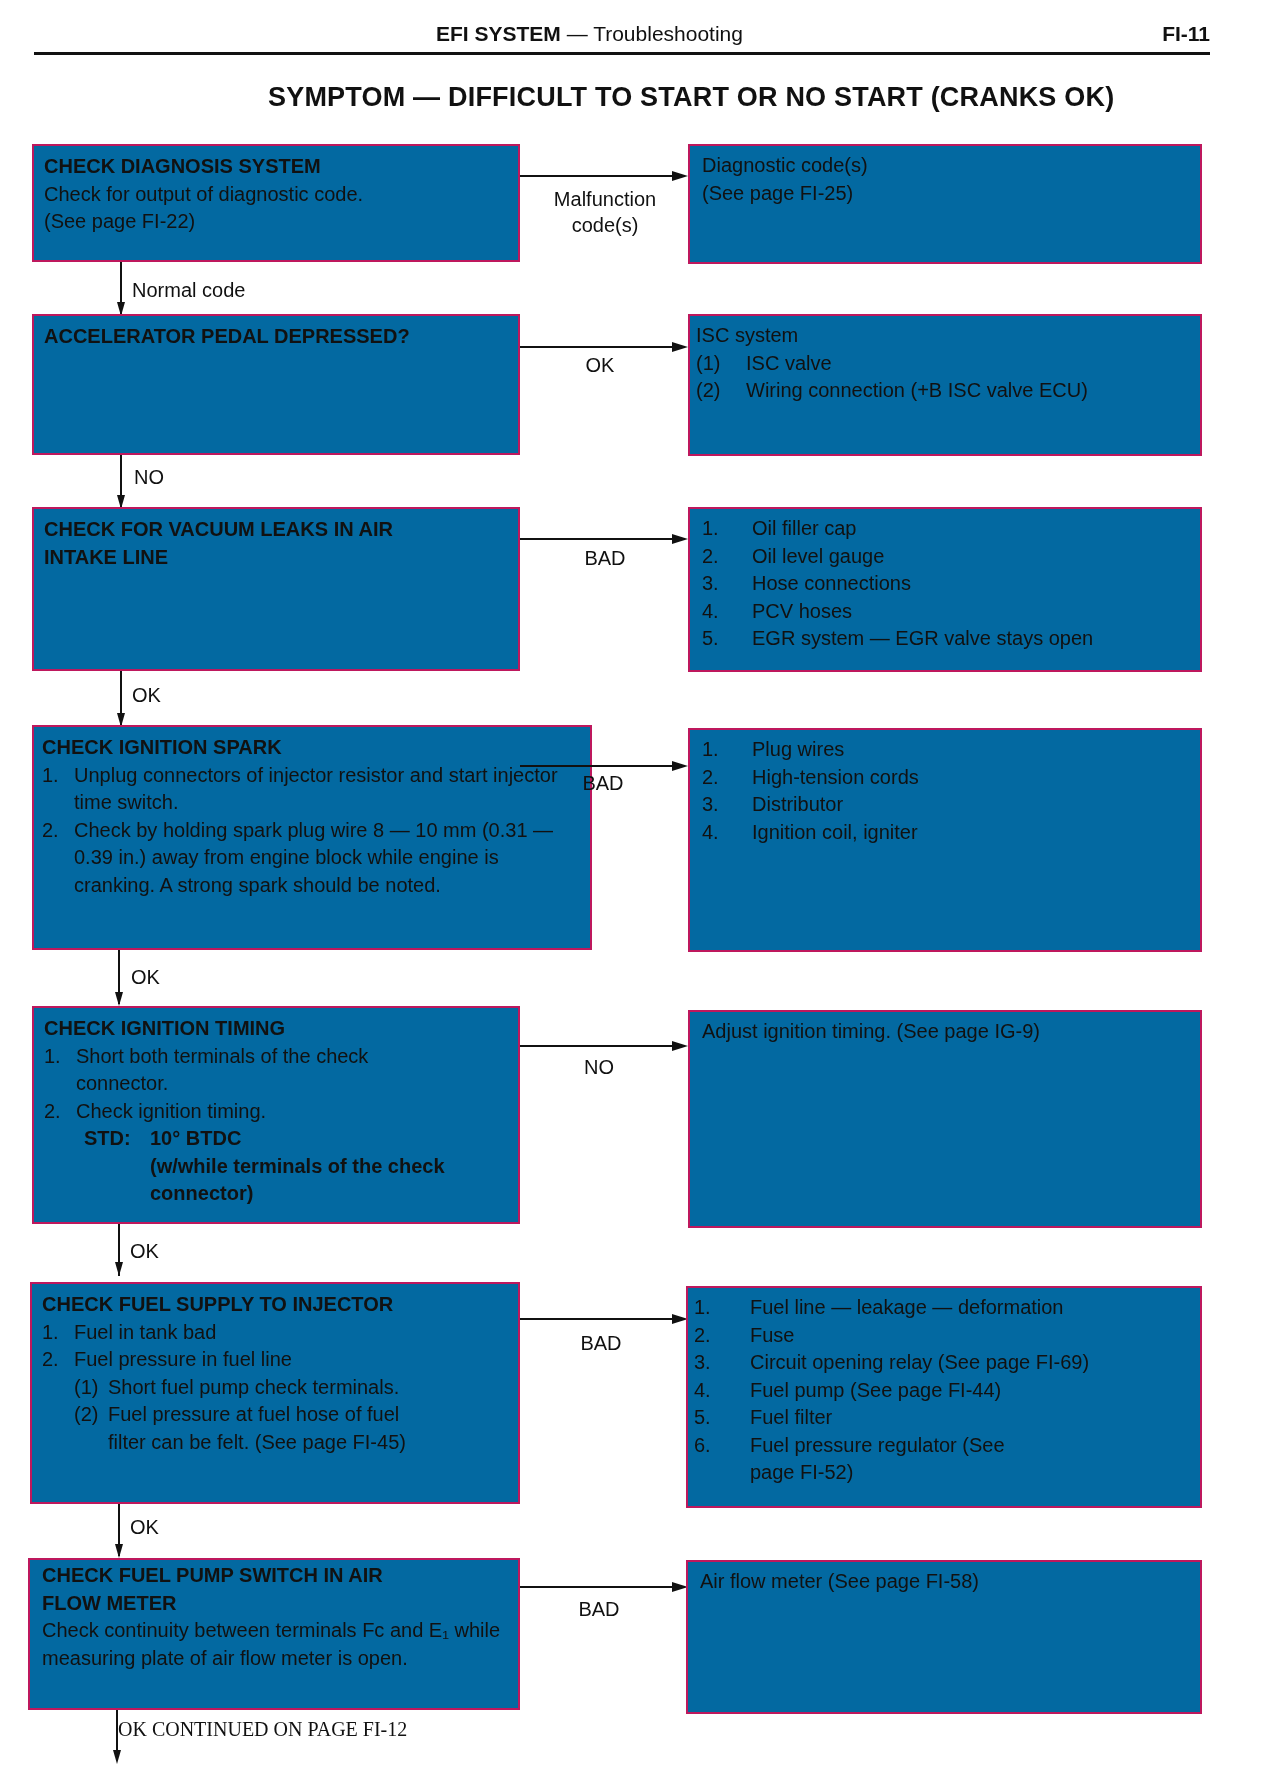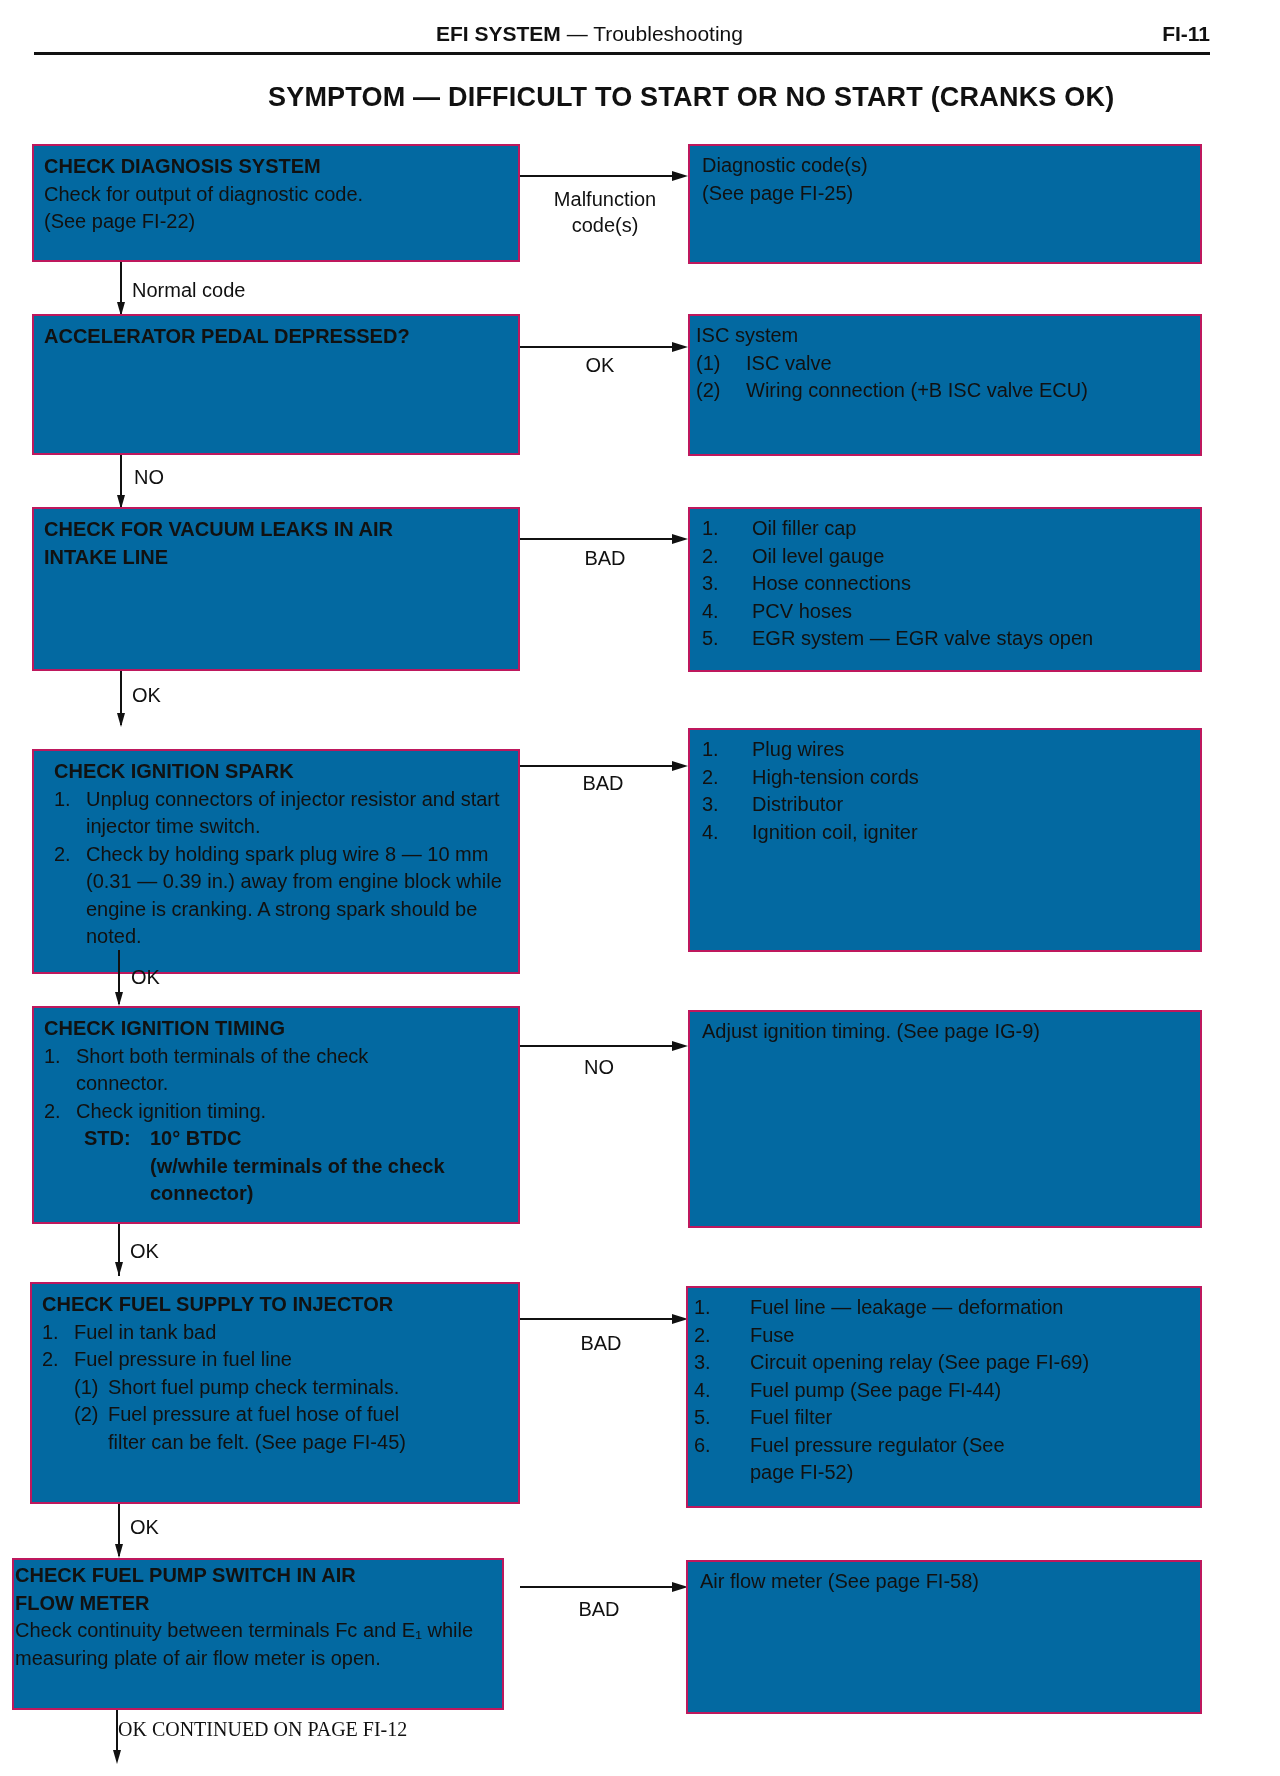--- a/index.html
+++ b/index.html
@@ -115,21 +115,21 @@
     </div>
   <div class="ritem">
       <span class="n">5.</span>
       <span class="t">EGR system — EGR valve stays open</span>
     </div>
 </div>
 <div class="vline" style="left:120px; top:671px; height:54px;"></div>
 <div class="arrow-d" style="left:117px; top:713px;"></div>
 <div class="vlabel" style="left:132px; top:684px;">OK</div>
 
-<div class="box lbox" style="left:32px; top:725px; width:488px; height:225px; padding-left:20px;margin-top:24px;">
+<div class="box lbox" style="left:32px; top:725px; width:560px; height:225px; padding-left:8px;">
   <div class="btitle">CHECK IGNITION SPARK</div>
   <div class="step">
       <span class="n">1.</span>
       <span class="t">Unplug connectors of injector resistor and start injector time switch.</span>
     </div>
   <div class="step">
       <span class="n">2.</span>
       <span class="t">Check by holding spark plug wire 8 — 10 mm (0.31 — 0.39 in.) away from engine block while engine is cranking. A strong spark should be noted.</span>
     </div>
 </div>
@@ -231,21 +231,21 @@
     </div>
   <div class="ritem tight">
       <span class="n">6.</span>
       <span class="t" style="max-width:260px;">Fuel pressure regulator (See page FI-52)</span>
     </div>
 </div>
 <div class="vline" style="left:118px; top:1504px; height:52px;"></div>
 <div class="arrow-d" style="left:115px; top:1544px;"></div>
 <div class="vlabel" style="left:130px; top:1516px;">OK</div>
 
-<div class="box lbox" style="left:12px; top:1558px; width:492px; height:152px; padding-left:1px; padding-top:2px;">
+<div class="box lbox" style="left:28px; top:1558px; width:492px; height:152px; padding-left:12px; padding-top:2px;">
   <div class="btitle">CHECK FUEL PUMP SWITCH IN AIR</div>
   <div class="btitle">FLOW METER</div>
   <div>Check continuity between terminals Fc and E₁ while measuring plate of air flow meter is open.</div>
 </div>
 <div class="hline" style="left:520px; top:1586px; width:156px;"></div>
 <div class="arrow-r" style="left:672px; top:1582px;"></div>
 <div class="elabel" style="left:554px; top:1596px; width:90px;">BAD</div>
 <div class="box rbox" style="left:686px; top:1560px; width:516px; height:154px;">
   <div>Air flow meter (See page FI-58)</div>
 </div>

